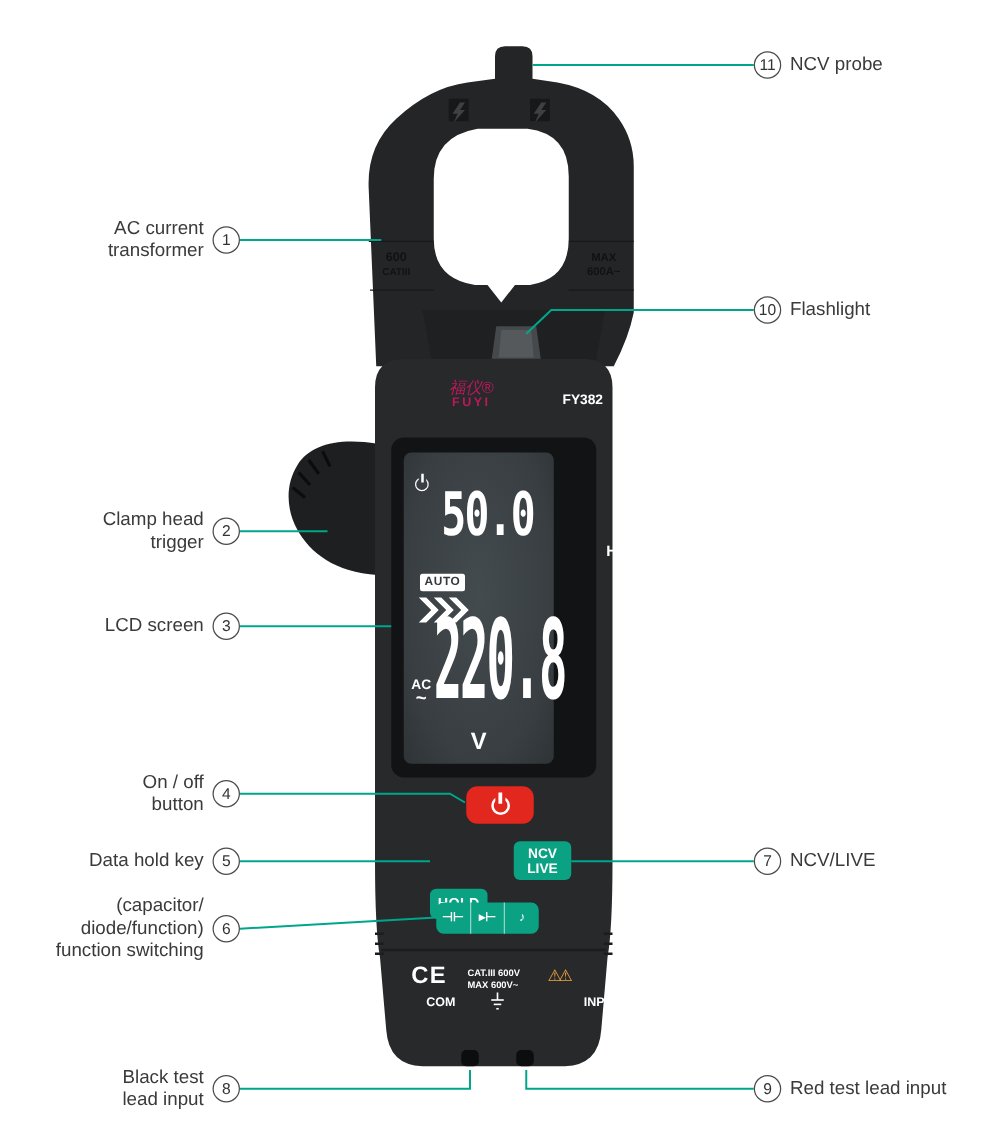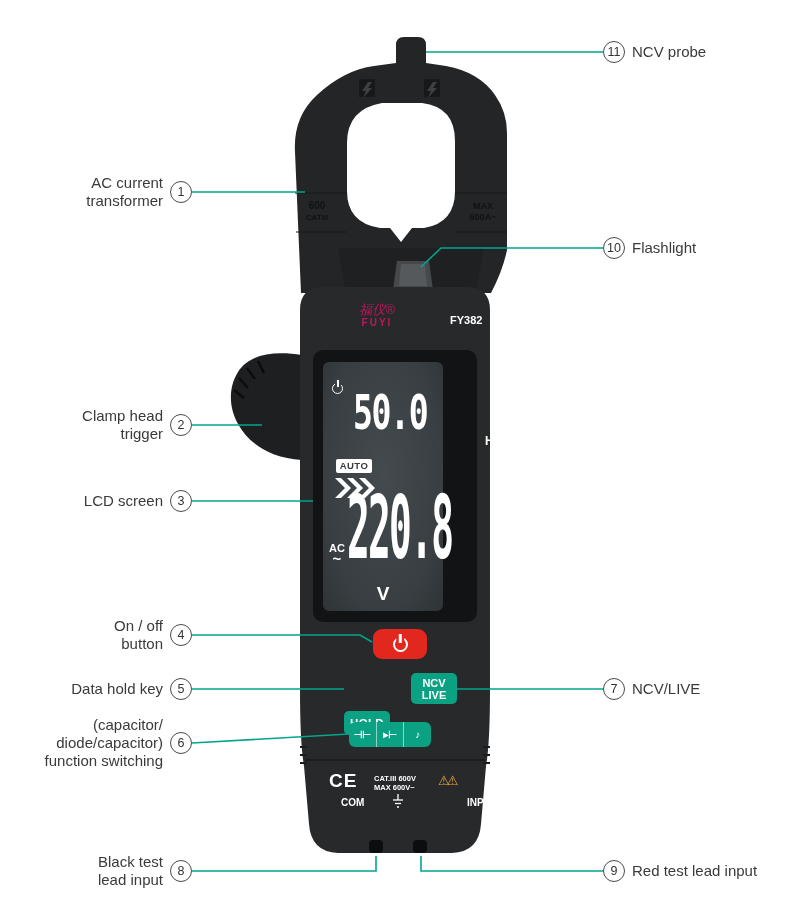--- a/index.html
+++ b/index.html
@@ -208,21 +208,21 @@
 
   <div class="co-label left" style="top:174px">AC current
 transformer</div>
   <div class="co-label left" style="top:407px">Clamp head
 trigger</div>
   <div class="co-label left" style="top:492px">LCD screen</div>
   <div class="co-label left" style="top:617px">On / off
 button</div>
   <div class="co-label left" style="top:680px">Data hold key</div>
   <div class="co-label left" style="top:716px">(capacitor/
-diode/capacitor)
+diode/function)
 function switching</div>
   <div class="co-label right" style="top:680px">NCV/LIVE</div>
   <div class="co-label left" style="top:853px">Black test
 lead input</div>
   <div class="co-label right" style="top:862px">Red test lead input</div>
   <div class="co-label right" style="top:239px">Flashlight</div>
   <div class="co-label right" style="top:43px">NCV probe</div>
 
 </div>
 

